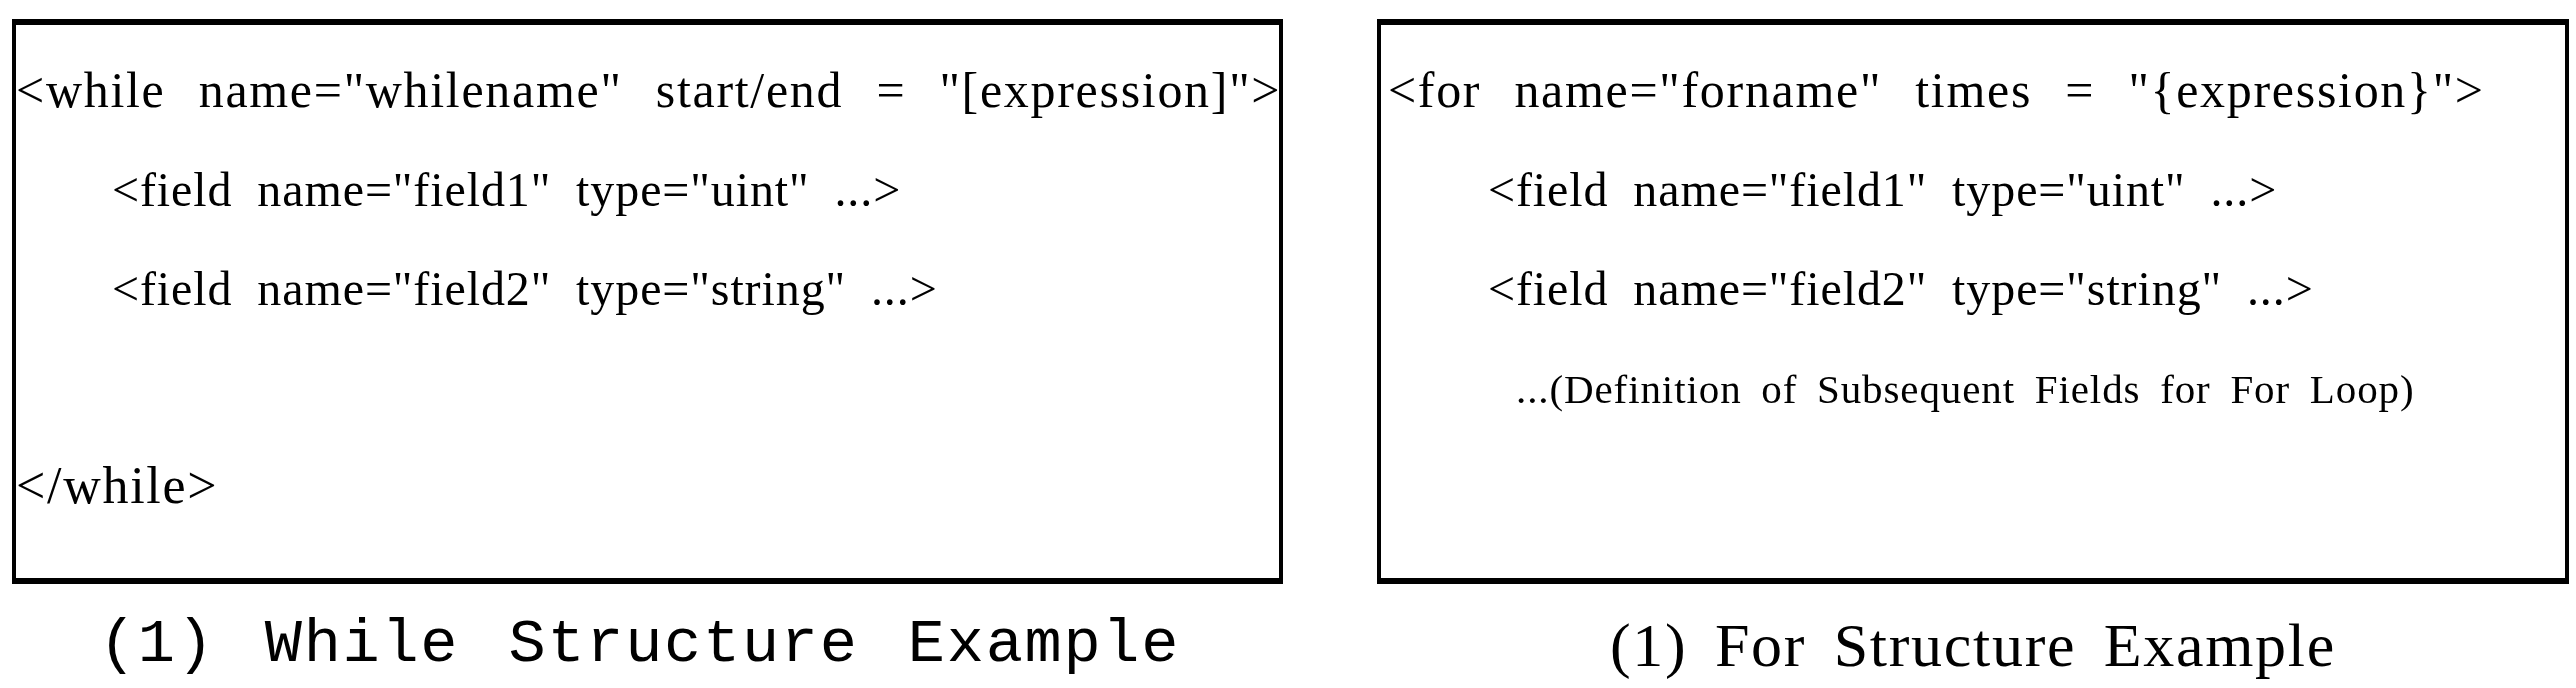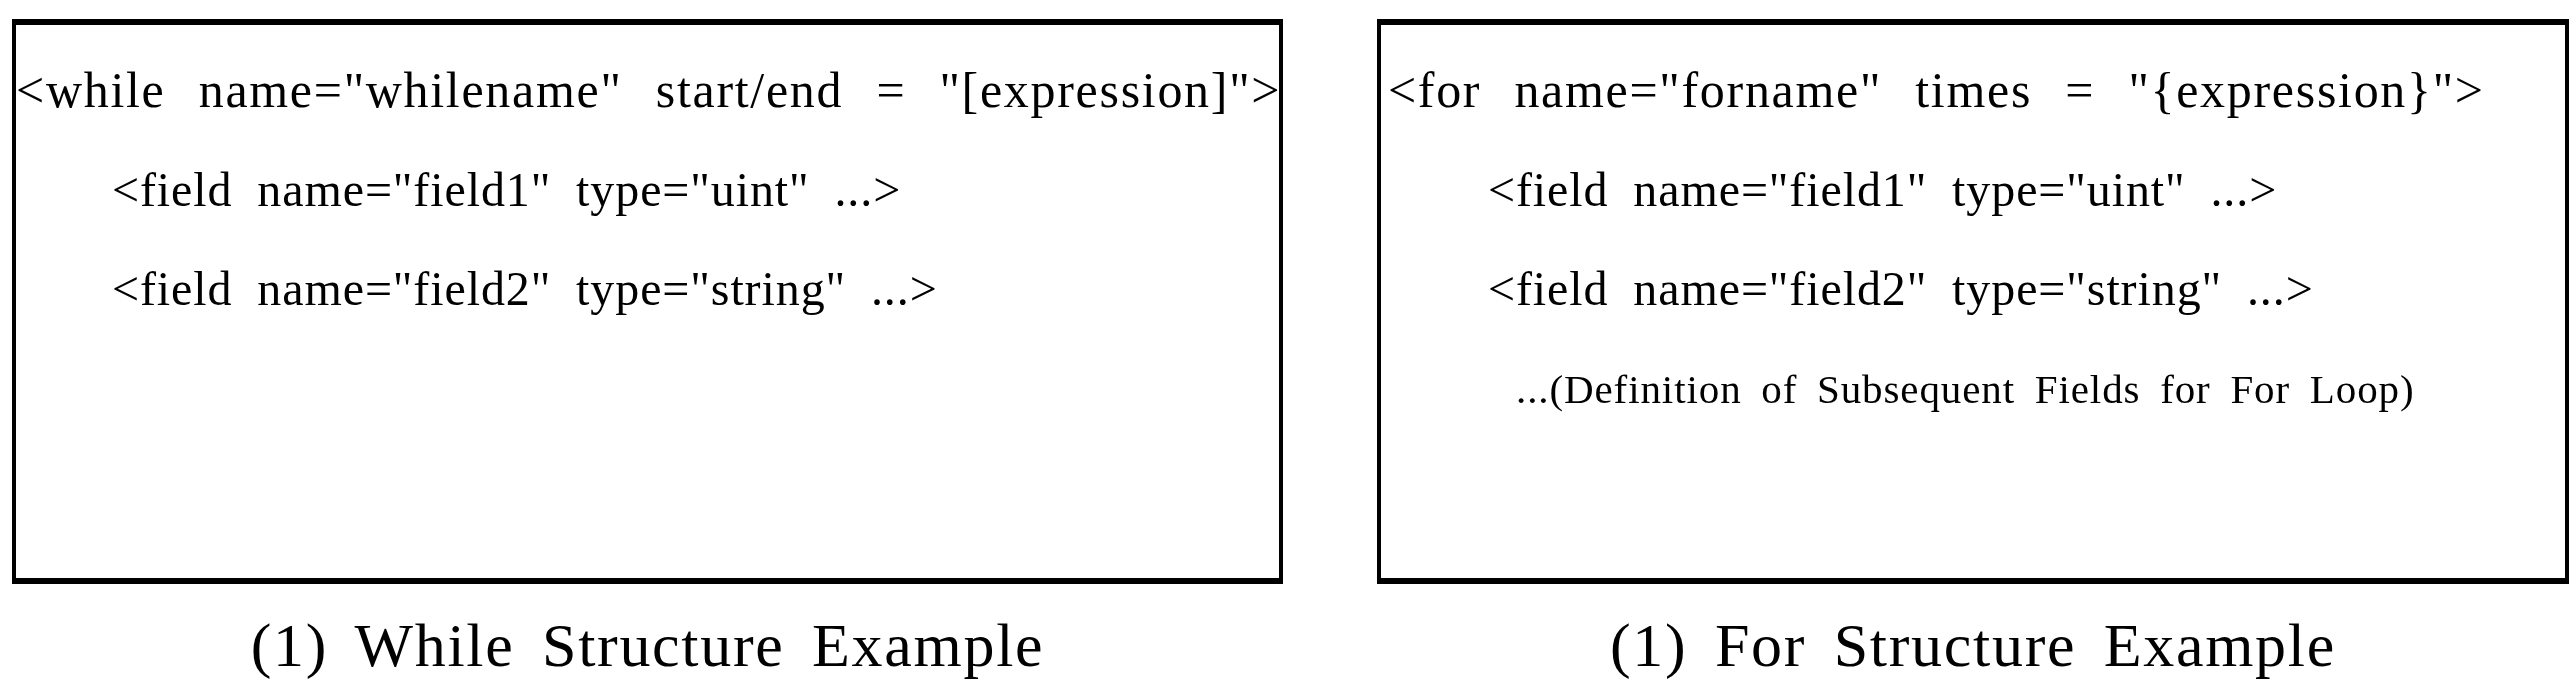--- a/index.html
+++ b/index.html
@@ -49,33 +49,34 @@
   .caption {
     position: absolute;
     top: 614px;
     text-align: center;
     font-size: 62px;
     line-height: 1;
     letter-spacing: 1.7px;
     word-spacing: 10.3px;
     white-space: nowrap;
   }
-  .panel-1 .caption { left: 12px;   width: 1271px; }
+  .panel-1 .caption { left: 4px;   width: 1271px; font-family: Liberation Mono, monospace; }
   .panel-2 .caption { left: 1377px; width: 1192px; }
 </style>
 </head>
 <body>
 
 <div class="canvas">
 
   <section class="panel panel-1">
     <div class="code-box">
       <div class="code-line line-1">&lt;while name="whilename" start/end = "[expression]"&gt;</div>
       <div class="code-line line-2">&lt;field name="field1" type="uint" ...&gt;</div>
       <div class="code-line line-3">&lt;field name="field2" type="string" ...&gt;</div>
+      <div class="code-line line-5">&lt;/while&gt;</div>
     </div>
     <div class="caption">(1) While Structure Example</div>
   </section>
 
   <section class="panel panel-2">
     <div class="code-box">
       <div class="code-line line-1">&lt;for name="forname" times = "{expression}"&gt;</div>
       <div class="code-line line-2">&lt;field name="field1" type="uint" ...&gt;</div>
       <div class="code-line line-3">&lt;field name="field2" type="string" ...&gt;</div>
       <div class="code-line line-4">...(Definition of Subsequent Fields for For Loop)</div>

